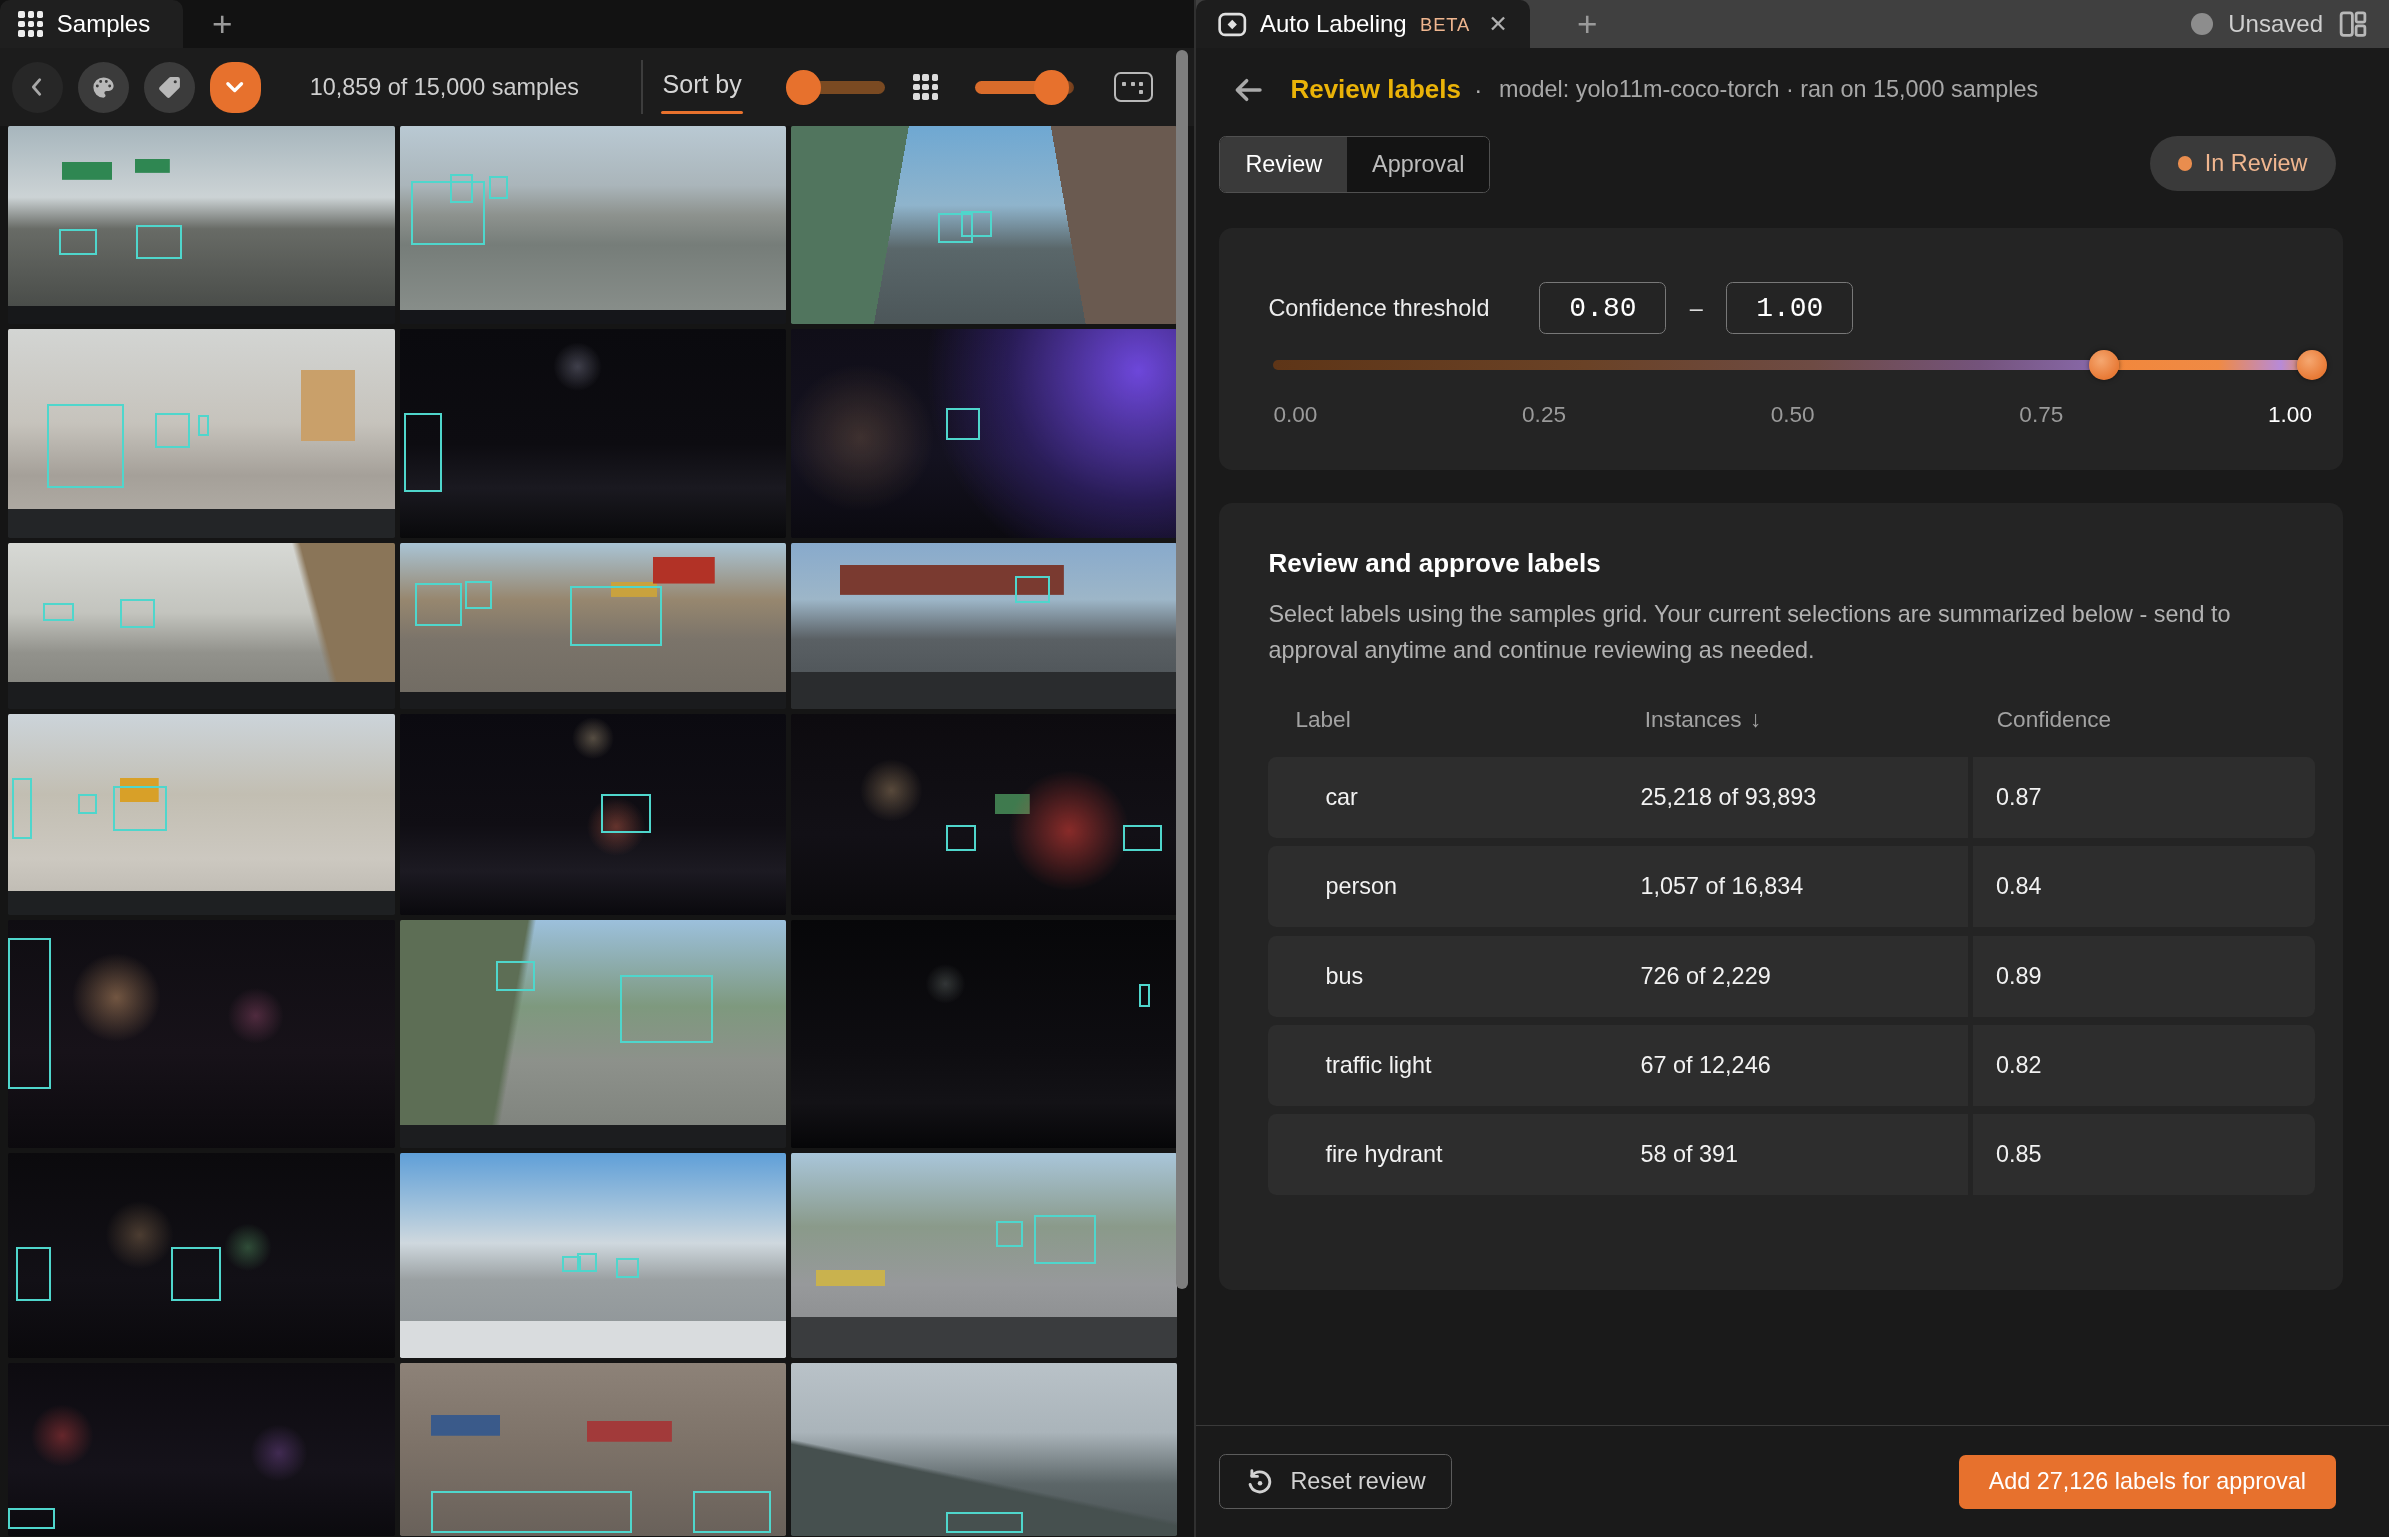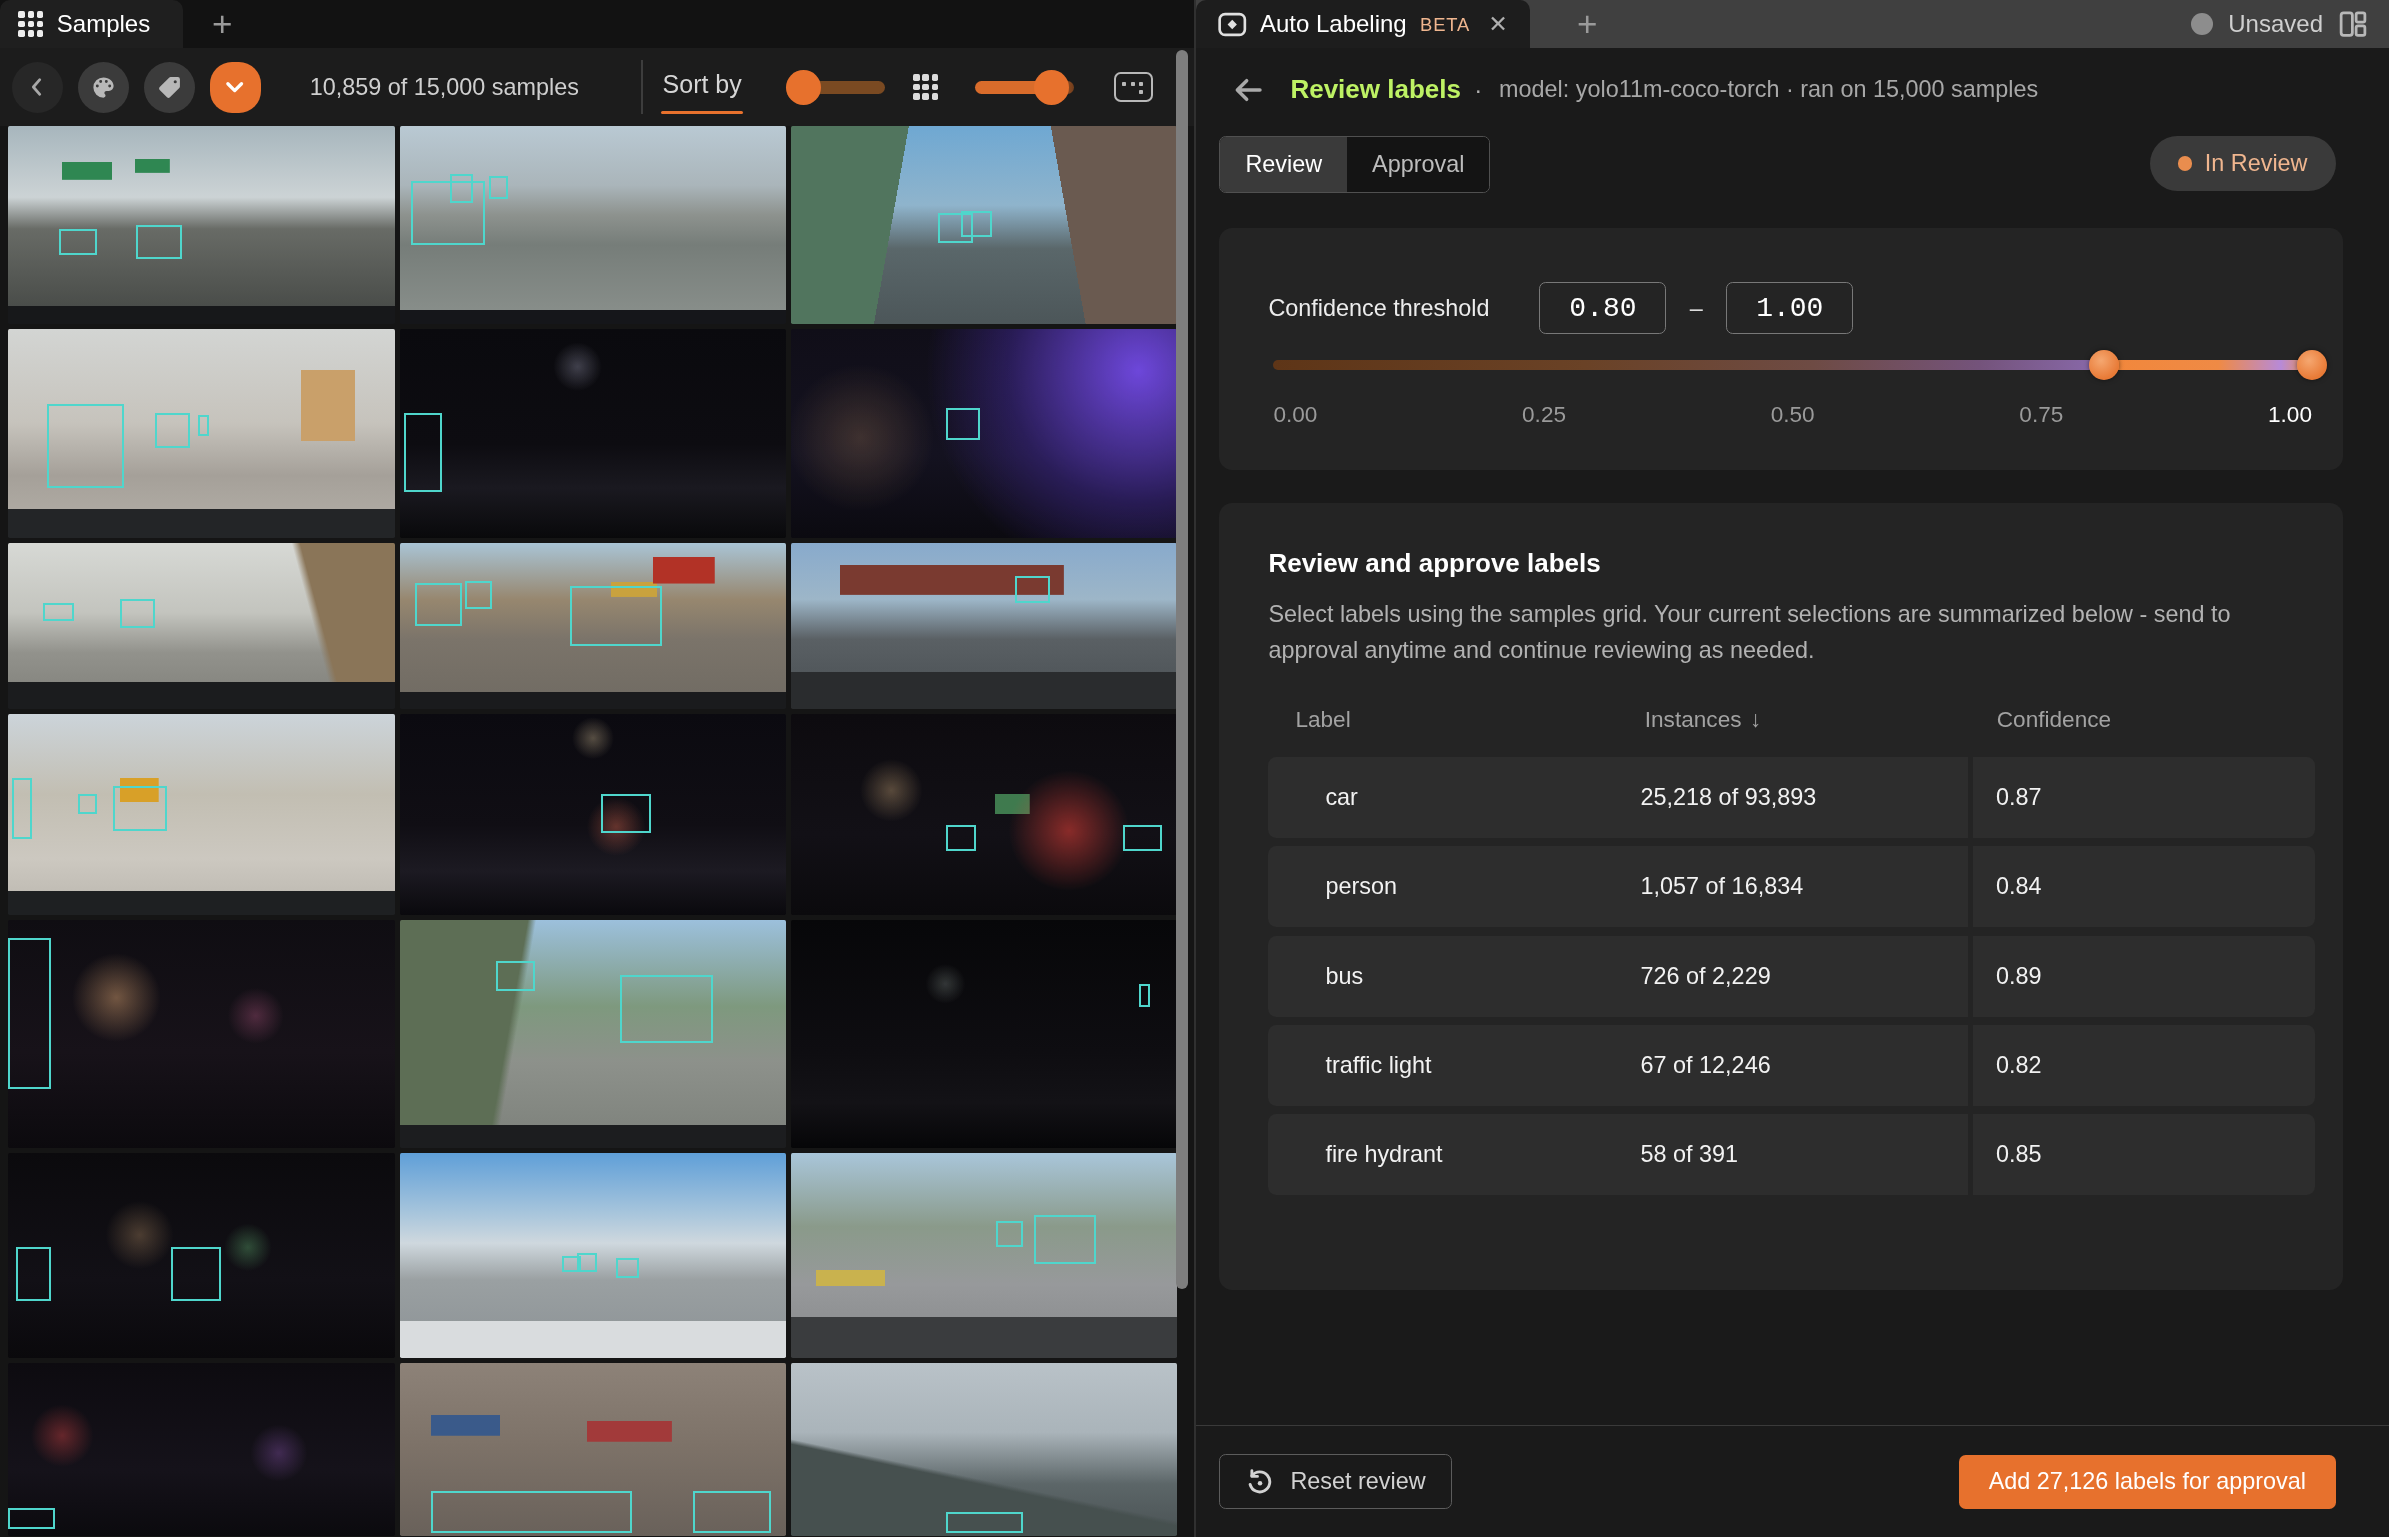--- a/index.html
+++ b/index.html
@@ -73,21 +73,21 @@
   .tab-auto .tab-label { font-size:24px; color:#ffffff; }
   .beta { font-size:18.4px; letter-spacing:0.8px; color:#f0b68f; padding-top:2.5px; }
   .tab-close { font-size:23.4px; color:#b0b0b0; margin-left:5px; cursor:pointer; }
   .rp-tabs .tab-plus { margin-left:25px; }
   .rp-status { margin-left:auto; display:flex; align-items:center; gap:15px; padding-right:22px; }
   .unsaved-dot { width:22px; height:22px; border-radius:50%; background:#8d8d8d; }
   .unsaved-text { font-size:24px; color:#cfcfcf; }
 
   .rp-header { display:flex; align-items:center; gap:23.4px; padding:22px 0 8.4px 32px; }
   .back-btn { width:39px; height:39px; display:flex; align-items:center; justify-content:center; cursor:pointer; }
-  .rp-title { font-size:26px; font-weight:bold; color:#bef264; }
+  .rp-title { font-size:26px; font-weight:bold; color:#eab308; }
   .rp-sep { font-size:24px; color:#b0b0b0; margin-left:-10px; }
   .rp-subtitle { font-size:23.4px; color:#a8a8a8; margin-left:-6.7px; }
 
   .mode-row { display:flex; align-items:flex-start; padding:18.4px 54px 0 23.4px; }
   .segmented { display:flex; border:1.7px solid #505050; border-radius:6.7px; overflow:hidden; }
   .seg { font-size:23.4px; padding:14.2px 25px; cursor:pointer; }
   .seg.active { background:#3a3a3a; color:#ffffff; }
   .seg.inactive { background:#141414; color:#bdbdbd; }
   .badge { margin-left:auto; display:flex; align-items:center; gap:12.6px; background:#3a3a3a; border-radius:836px; padding:14.2px 28.5px; cursor:pointer; }
   .badge-dot { width:14.2px; height:14.2px; border-radius:50%; background:#e98d4e; }

